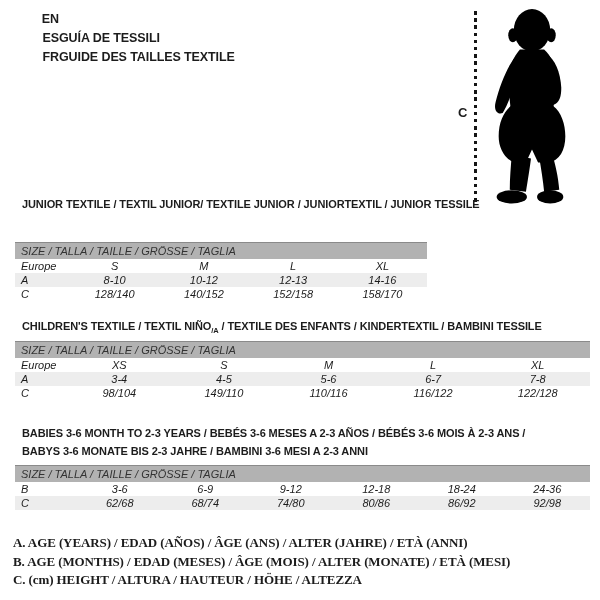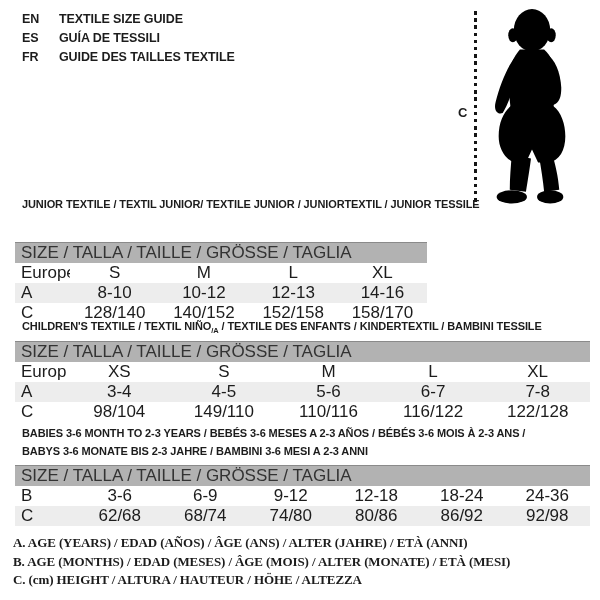--- a/index.html
+++ b/index.html
@@ -1,38 +1,38 @@
 <!DOCTYPE html>
 <html><head>
 <meta charset="utf-8">
 <style>
   html,body{margin:0;padding:0;background:#fff;}
   .page{
     position:relative;width:600px;height:600px;background:#ffffff;
     font-family:"Liberation Sans",sans-serif;color:#1c1c1c;overflow:hidden;
   }
   
-  .lang-list{position:absolute;left:22px;top:10px;font-weight:bold;font-size:12.5px;line-height:19.2px;letter-spacing:-0.1px;}
+  .lang-list{position:absolute;left:22px;top:10px;font-weight:bold;font-size:12.5px;line-height:19.2px;letter-spacing:-0.1px;text-align:right;}
   .lang-row{display:flex;}
   .lang-code{width:37px;flex:0 0 37px;}
   
   .silhouette{position:absolute;left:486px;top:7px;width:92px;height:200px;}
   .measure-line{
     position:absolute;left:474px;top:11px;width:2.5px;height:194px;
     background:repeating-linear-gradient(to bottom,#141414 0 3.5px,transparent 3.5px 7.2px);
   }
   .measure-label{position:absolute;left:458px;top:105px;font-size:13px;font-weight:bold;}
   
   .sec-title{position:absolute;font-size:11px;font-weight:bold;letter-spacing:-0.1px;white-space:nowrap;}
   .sec-title sub{font-size:7.5px;}
   .sec-title-junior{left:22px;top:198px;}
   .sec-title-children{left:22px;top:320px;}
   .sec-title-babies{left:22px;top:424px;line-height:18px;white-space:normal;width:560px;}
   
-  table.size-table{position:absolute;border-collapse:collapse;table-layout:fixed;font-size:17px;}
+  table.size-table{position:absolute;border-collapse:collapse;table-layout:fixed;font-size:11px;font-style:italic;}
   table.size-table td{padding:0 6px;height:14px;text-align:center;white-space:nowrap;overflow:hidden;}
   table.size-table td.rowlabel{text-align:left;margin-left:45px;}
   table.size-table tr.band td{
     background:#b2b2b2;border-top:1px solid #8a8a8a;text-align:left;
     color:#333;height:16px;font-weight:normal;
   }
   table.size-table tr.shade td{background:#ededed;}
   .table-junior{left:15px;top:242px;width:412px;}
   .table-children{left:15px;top:341px;width:575px;}
   .table-babies{left:15px;top:465px;width:575px;}
@@ -40,21 +40,20 @@
   .footnotes{position:absolute;left:13px;top:534px;font-size:13px;font-weight:bold;line-height:18.6px;letter-spacing:-0.1px;font-family:Liberation Serif, serif;}
 </style>
 </head>
 <body>
 
 <div class="page">
 
   <div class="lang-list">
     <div class="lang-row">
       <span class="lang-code">EN</span>
-      <span class="lang-title">TEXTILE SIZE GUIDE</span>
     </div>
     <div class="lang-row">
       <span class="lang-code">ES</span>
       <span class="lang-title">GUÍA DE TESSILI</span>
     </div>
     <div class="lang-row">
       <span class="lang-code">FR</span>
       <span class="lang-title">GUIDE DES TAILLES TEXTILE</span>
     </div>
   </div>

